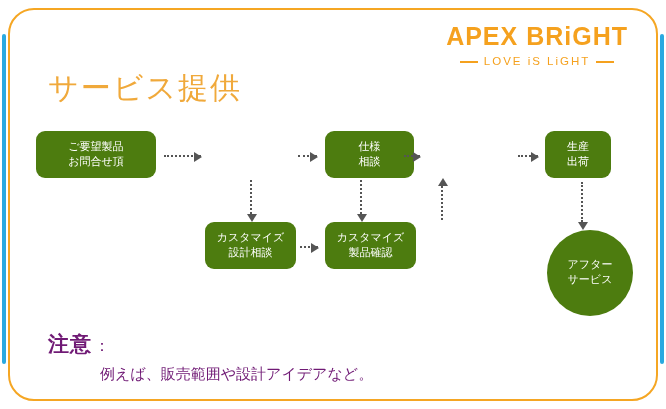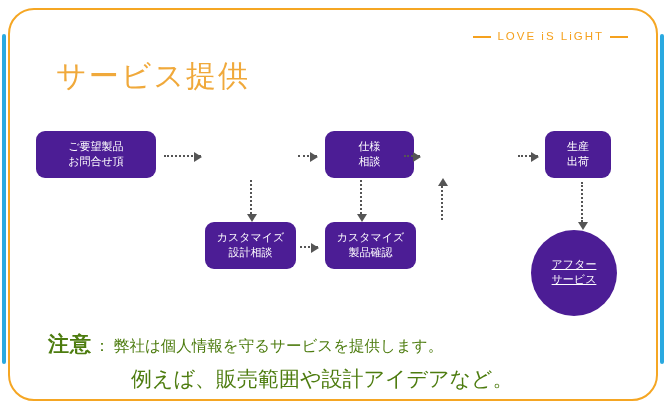--- a/index.html
+++ b/index.html
@@ -73,32 +73,31 @@
     display: inline-block;
     width: 18px;
     height: 1.5px;
     background: #f5a11e;
   }
 
   
   #title {
     position: absolute;
     left: 48px;
-    top: 56px;
+    top: 68px;
     font-size: 30px;
     color: #f0a93b;
     letter-spacing: 2px;
     font-family: "DejaVu Sans", sans-serif;
-    margin-left: 8px;
   }
 
   
   .node {
     position: absolute;
-    background: #4c1d95;
+    background: #4d7c0f;
     color: #ffffff;
     border-radius: 9px;
     display: flex;
     flex-direction: column;
     align-items: center;
     justify-content: center;
     text-align: center;
     font-size: 11px;
     line-height: 1.35;
     font-family: "DejaVu Sans", sans-serif;
@@ -147,57 +146,58 @@
     border-left: 5px solid transparent;
     border-right: 5px solid transparent;
     border-bottom: 8px solid #555555;
   }
 
   
   #note {
     position: absolute;
     left: 48px;
     top: 330px;
-    color: #4d7c0f;
+    color: #701a75;
     font-family: "DejaVu Sans", sans-serif;
   }
   #note .note-row1 {
     display: flex;
     align-items: baseline;
     white-space: nowrap;
   }
   #note .note-label {
     font-size: 21px;
     font-weight: bold;
     letter-spacing: 1px;
   }
   #note .note-colon {
     font-size: 16px;
     margin: 0 4px 0 2px;
   }
   #note .note-text1 {
     font-size: 15.5px;
   }
   #note .note-text2 {
-    font-size: 21px;
+    font-size: 15px;
     margin-top: 7px;
-    margin-left: 83px;
+    margin-left: 52px;
     white-space: nowrap;
   }
 </style>
 </head>
 <body>
 
 <div id="slide">
 
   <div id="frame"></div>
   <div class="edge-accent left"></div>
   <div class="edge-accent right"></div>
 
   <div id="brand">
+    <div class="brand-name">APEX BRiGHT</div>
     <div class="brand-tag">
       <span class="dash"></span>
       <span>LOVE iS LiGHT</span>
       <span class="dash"></span>
     </div>
   </div>
 
   <div id="title">サービス提供</div>
 
   <div class="node" style="left:36px; top:131px; width:120px; height:47px;">
@@ -220,39 +220,38 @@
   <div class="node" style="left:205px; top:222px; width:91px; height:47px;">
     <span class="ln">カスタマイズ</span>
     <span class="ln">設計相談</span>
   </div>
 
   <div class="node" style="left:325px; top:222px; width:91px; height:47px;">
     <span class="ln">カスタマイズ</span>
     <span class="ln">製品確認</span>
   </div>
 
-  <div class="node circle" style="left:531px; top:230px; width:86px; height:86px;text-decoration:underline;">
+  <div class="node circle" style="left:547px; top:230px; width:86px; height:86px;">
     <span class="ln">アフター</span>
     <span class="ln">サービス</span>
   </div>
 
   <div class="arrow-h" style="left:164px; top:155px; width:37px;"></div>
   <div class="arrow-h" style="left:298px; top:155px; width:19px;"></div>
   <div class="arrow-h" style="left:404px; top:155px; width:16px;"></div>
   <div class="arrow-h" style="left:518px; top:155px; width:20px;"></div>
 
   <div class="arrow-h" style="left:300px; top:246px; width:18px;"></div>
 
   <div class="arrow-v down" style="left:250px; top:180px; height:34px;"></div>
   <div class="arrow-v down" style="left:360px; top:180px; height:34px;"></div>
   <div class="arrow-v up" style="left:441px; top:186px; height:34px;"></div>
   <div class="arrow-v down" style="left:581px; top:182px; height:40px;"></div>
 
   <div id="note">
     <div class="note-row1">
       <span class="note-label">注意</span>
       <span class="note-colon">：</span>
-      <span class="note-text1">弊社は個人情報を守るサービスを提供します。</span>
     </div>
     <div class="note-text2">例えば、販売範囲や設計アイデアなど。</div>
   </div>
 
 </div>
 
 </body></html>

